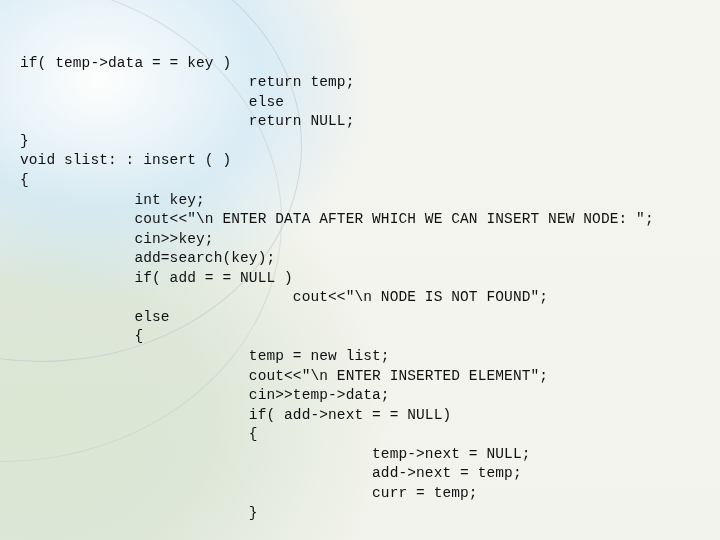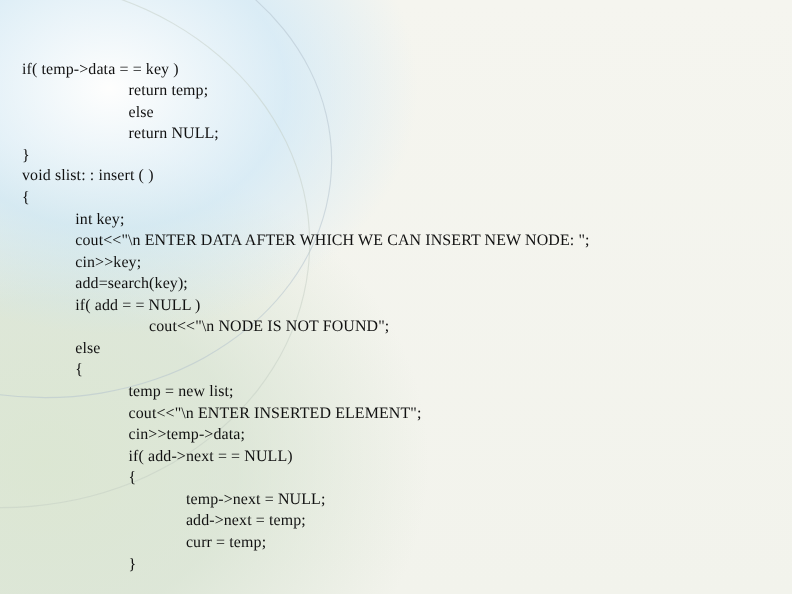--- a/index.html
+++ b/index.html
@@ -37,21 +37,21 @@
     border-radius: 50%;
     pointer-events: none;
   }
   .code {
     position: relative;
     padding: 34px 0 0 20px;
     font-size: 14.5px;
     line-height: 1.35;
     color: #111;
     white-space: pre;
-    font-family: Liberation Serif, serif;
+    font-family: Liberation Mono, monospace;
     letter-spacing: 0.1px;
   }
 </style>
 </head>
 <body>
 
 <div class="arc1"></div>
 <div class="arc2"></div>
 
 <div class="code">

